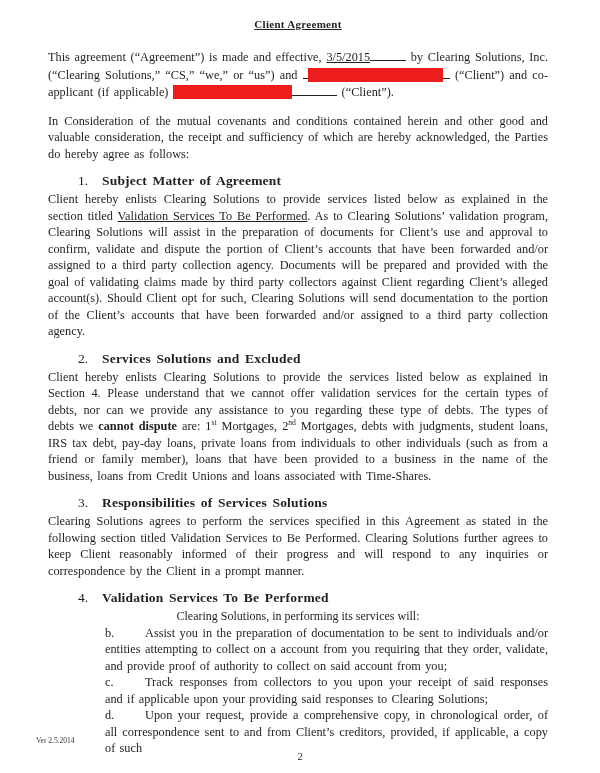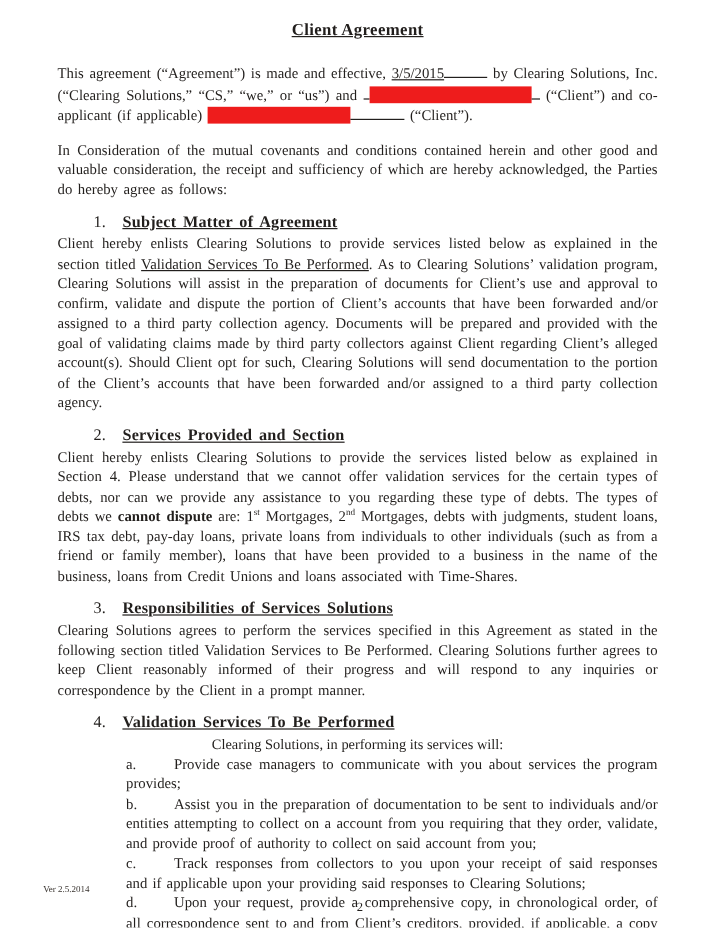--- a/index.html
+++ b/index.html
@@ -10,41 +10,40 @@
   }
   .page {
     position: relative;
     width: 600px; height: 773px;
     box-sizing: border-box;
     padding: 12px 52px 0 48px;
     color: #221f1d;
     background: #ffffff;
   }
   .doc-title {
-    font-size: 14px;
+    font-size: 11px;
     font-weight: bold;
     text-align: center;
     text-decoration: underline;
     letter-spacing: 0.3px;
     margin: 6px 0 18px 0;
   }
   .para {
     font-size: 12.3px;
     line-height: 16.5px;
     text-align: justify;
     word-spacing: 1.5px;
     margin: 0 0 12px 0;
   }
   .tight { margin-bottom: 0; }
   .heading {
     margin: 10px 0 2px 30px;
     font-size: 13.5px;
     line-height: 17px;
     white-space: nowrap;
-    text-decoration: underline;
   }
   .hnum {
     display: inline-block;
     width: 24px;
     font-weight: normal;
   }
   .htitle {
     font-weight: bold;
     letter-spacing: 0.2px;
     word-spacing: 2px;
@@ -102,37 +101,34 @@
   <p class="para"><span>This agreement (“Agreement”) is made and effective, </span><span style="text-decoration: underline;">3/5/2015</span><span class="blank" style="width: 36px;"></span><span> by Clearing Solutions, Inc. (“Clearing Solutions,” “CS,” “we,” or “us”) and </span><span class="blank" style="width: 5px;"></span><span class="redact" style="width: 135px; background: rgb(238, 28, 28);"></span><span class="blank" style="width: 7px;"></span><span> (“Client”) and co-applicant (if applicable) </span><span class="redact" style="width: 119px; background: rgb(238, 28, 28);"></span><span class="blank" style="width: 45px;"></span><span> (“Client”).</span></p>
 
   <p class="para tight">In Consideration of the mutual covenants and conditions contained herein and other good and valuable consideration, the receipt and sufficiency of which are hereby acknowledged, the Parties do hereby agree as follows:</p>
 
   <div class="heading">
     <span class="hnum">1.</span><span class="htitle">Subject Matter of Agreement</span>
   </div>
   <p class="para tight"><span>Client hereby enlists Clearing Solutions to provide services listed below as explained in the section titled </span><span style="text-decoration: underline;">Validation Services To Be Performed</span><span>. As to Clearing Solutions’ validation program, Clearing Solutions will assist in the preparation of documents for Client’s use and approval to confirm, validate and dispute the portion of Client’s accounts that have been forwarded and/or assigned to a third party collection agency.  Documents will be prepared and provided with the goal of validating claims made by third party collectors against Client regarding Client’s alleged account(s).  Should Client opt for such, Clearing Solutions will send documentation to the portion of the Client’s accounts that have been forwarded and/or assigned to a third party collection agency.</span></p>
 
   <div class="heading">
-    <span class="hnum">2.</span><span class="htitle">Services Provided and Section</span>
+    <span class="hnum">2.</span><span class="htitle">Services Solutions and Excluded</span>
   </div>
   <p class="para tight"><span>Client hereby enlists Clearing Solutions to provide the services listed below as explained in Section 4.  Please understand that we cannot offer validation services for the certain types of debts, nor can we provide any assistance to you regarding these type of debts.   The types of debts we </span><span style="font-weight: bold;">cannot dispute</span><span> are:  1</span><sup>st</sup><span> Mortgages,  2</span><sup>nd</sup><span> Mortgages,  debts with judgments, student loans, IRS tax debt, pay-day loans, private loans from individuals to other individuals (such as from a friend or family member), loans that have been provided to a business in the name of the business, loans from Credit Unions and loans associated with Time-Shares.</span></p>
 
   <div class="heading">
     <span class="hnum">3.</span><span class="htitle">Responsibilities of Services Solutions</span>
   </div>
   <p class="para tight">Clearing Solutions agrees to perform the services specified in this Agreement as stated in the following section titled Validation Services to Be Performed. Clearing Solutions further agrees to keep Client reasonably informed of their progress and will respond to any inquiries or correspondence by the Client in a prompt manner.</p>
 
   <div class="heading">
     <span class="hnum">4.</span><span class="htitle">Validation Services To Be Performed</span>
   </div>
   <p class="lead">Clearing Solutions, in performing its services will:</p>
 
-  <div class="li">
-    <span class="li-label">a.</span><span>Provide case managers to communicate with you about services the program provides;</span>
-  </div>
   <div class="li">
     <span class="li-label">b.</span><span>Assist you in the preparation of documentation to be sent to individuals and/or entities attempting to collect on a account from you requiring that they order, validate, and provide proof of authority to collect on said account from you;</span>
   </div>
   <div class="li">
     <span class="li-label">c.</span><span>Track responses from collectors to you upon your receipt of said responses and if applicable upon your providing said responses to Clearing Solutions;</span>
   </div>
   <div class="li">
     <span class="li-label">d.</span><span>Upon your request, provide a comprehensive copy, in chronological order, of all correspondence sent to and from Client’s creditors, provided, if applicable, a copy of such</span>
   </div>
 

